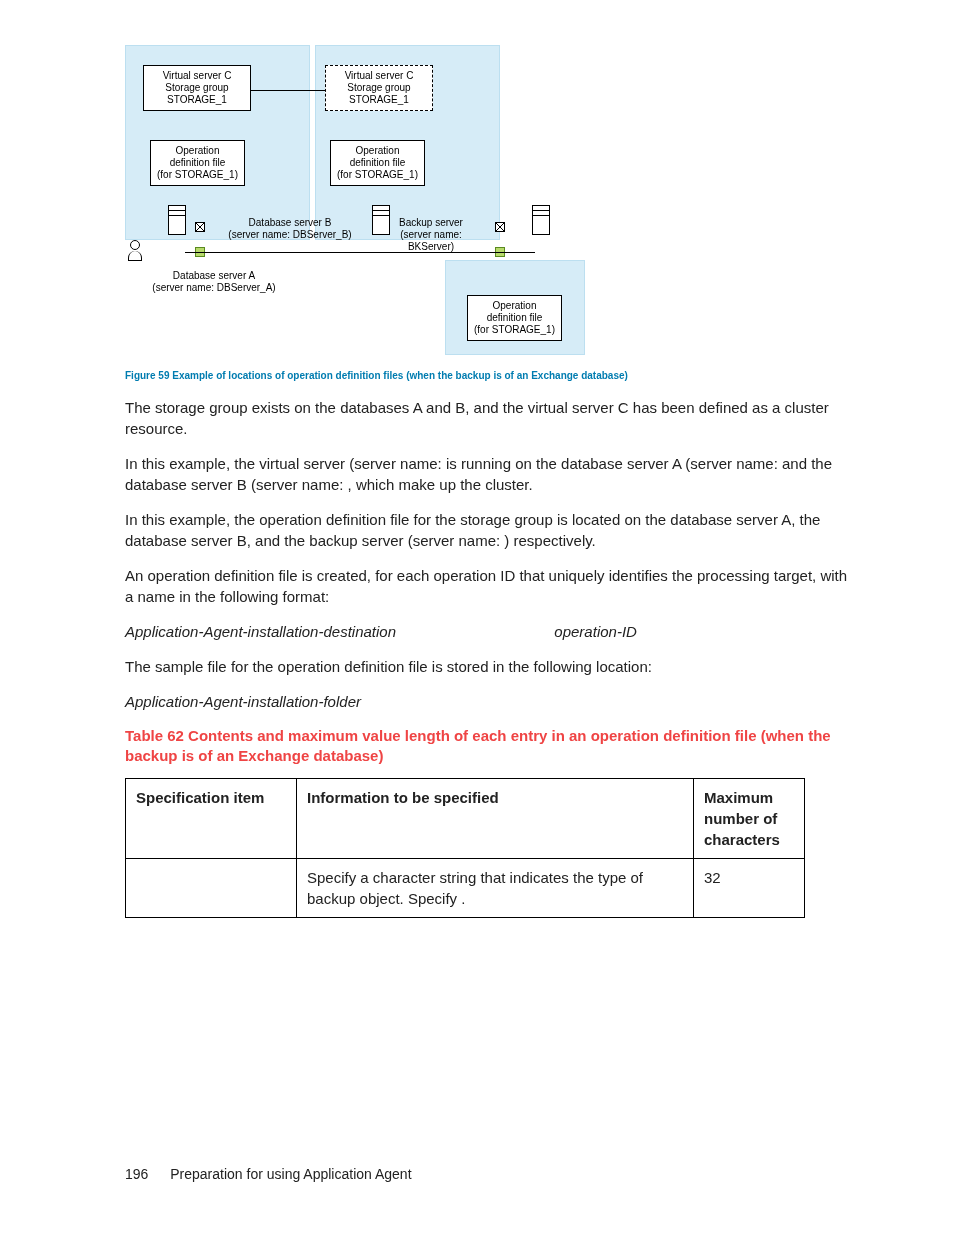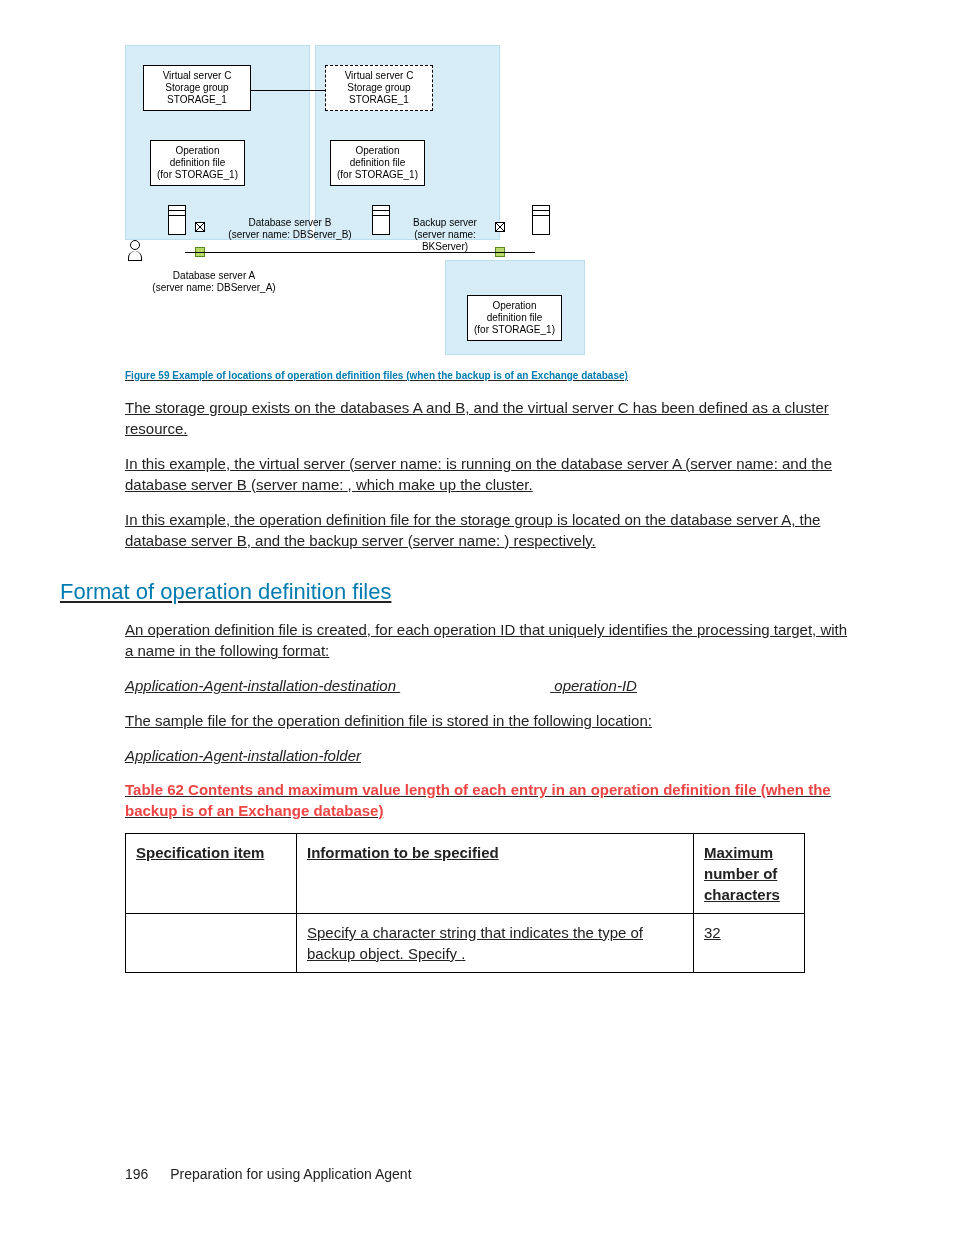--- a/index.html
+++ b/index.html
@@ -14,21 +14,20 @@
     font-size: 15px;
     color: #222;
     line-height: 1.4;
   }
   .page {
     padding: 45px 100px 32px 60px;
     box-sizing: border-box;
     width: 100%;
     height: 100%;
     position: relative;
-    text-decoration: underline;
   }
   .diagram-wrap {
     margin-left: 65px;
     margin-bottom: 10px;
   }
   .diagram {
     width: 460px;
     height: 310px;
     position: relative;
     font-size: 10px;
@@ -249,21 +248,21 @@
             <div class="slot"></div>
             <div class="slot"></div>
           </div>
       </div>
 
       <div class="label" style="left:95px;top:172px;width:140px;">
         <span>Database server B</span><br>
         <span>(server name: DBServer_B)</span>
       </div>
 
-      <div class="label" style="left:265px;top:172px;width:110px;">
+      <div class="label" style="left:251px;top:172px;width:110px;">
         <span>Backup server</span><br>
         <span>(server name: BKServer)</span>
       </div>
 
       <div class="hline" style="left:60px;top:207px;width:350px;"></div>
 
       <div class="label" style="left:14px;top:225px;width:150px;">
         <span>Database server A</span><br>
         <span>(server name: DBServer_A)</span>
       </div>
@@ -288,21 +287,20 @@
     <span> and the database server B (server name: </span>
     <span>, which make up the cluster.</span>
   </p>
 
   <p class="body-text">
     <span>In this example, the operation definition file for the storage group </span>
     <span> is located on the database server A, the database server B, and the backup server (server name: </span>
     <span>) respectively.</span>
   </p>
 
-  <h2 class="section">Format of operation definition files</h2>
 
   <p class="body-text">An operation definition file is created, for each operation ID that uniquely identifies the processing target, with a name in the following format:</p>
 
   <p class="body-text italic">
     <span>Application-Agent-installation-destination</span>
     <span style="display:inline-block;width:150px;"></span>
     <span>operation-ID</span>
   </p>
 
   <p class="body-text">The sample file for the operation definition file is stored in the following location:</p>

